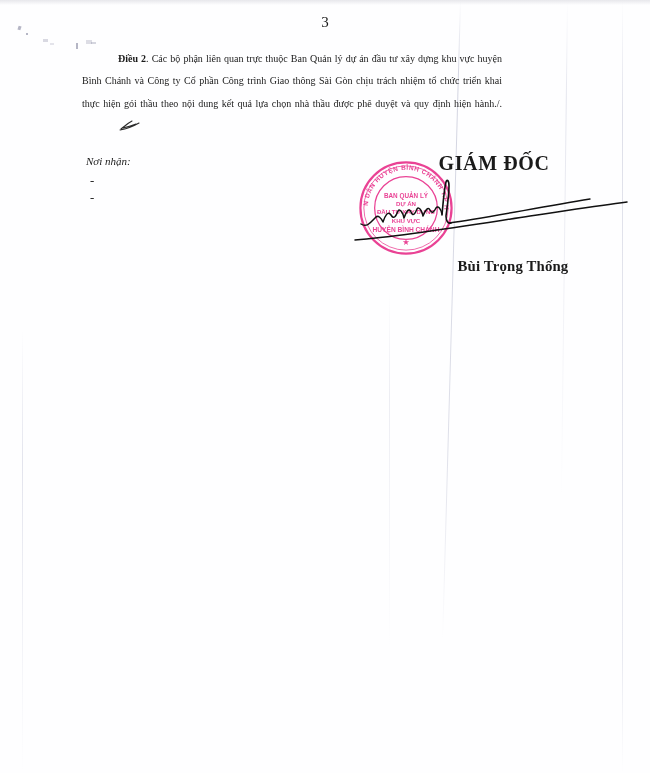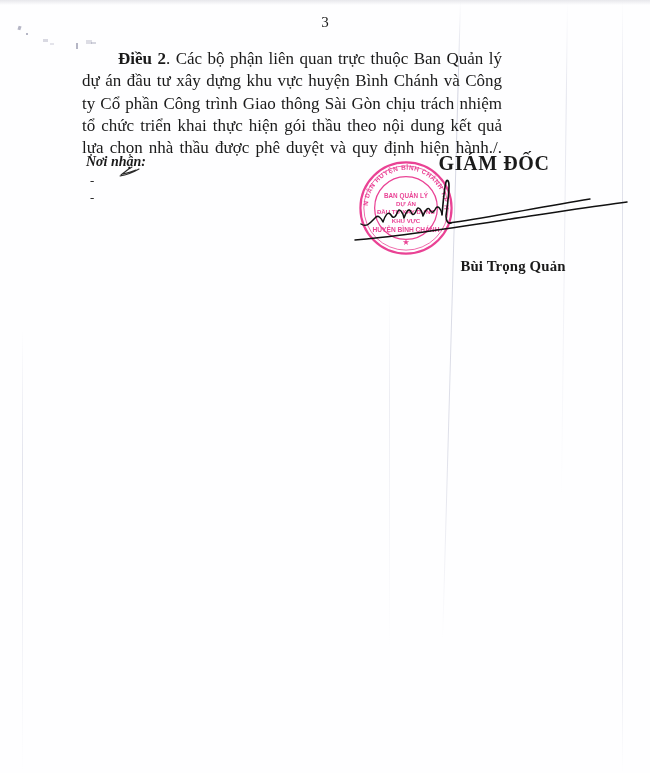--- a/index.html
+++ b/index.html
@@ -64,21 +64,21 @@
 
   
   .body-block {
     position: absolute;
     left: 82px;
     top: 48px;
     width: 420px;
   }
   .para {
     margin: 0;
-    font-size: 17px;
+    font-size: 10px;
     line-height: 22.3px;
     text-align: justify;
     text-indent: 36px;
     text-justify: inter-word;
     word-spacing: 0.4px;
   }
   .para b { font-weight: bold; }
   .ink-flourish {
     display: inline-block;
     vertical-align: -3px;
@@ -88,23 +88,23 @@
   
   .recipients {
     position: absolute;
     left: 86px;
     top: 153px;
     width: 160px;
     font-size: 12.8px;
     line-height: 17.5px;
   }
   .recipients-title {
-    font-weight: bold;
+    font-weight: normal;
     font-style: italic;
-    font-size: 14px;
+    font-size: 11px;
     margin-bottom: 2px;
   }
   .recipient-line {
     display: flex;
     padding-left: 4px;
   }
   .recipient-dash { width: 13px; flex: 0 0 13px; }
   .recipient-text { flex: 1 1 auto; }
 
   
@@ -195,21 +195,21 @@
     <div class="recipient-line">
       <span class="recipient-dash">-</span>
     </div>
     <div class="recipient-line">
       <span class="recipient-dash">-</span>
     </div>
   </div>
 
   <div class="sign-block">
     <div class="sign-title">GIÁM ĐỐC</div>
-    <div class="signer-name">Bùi Trọng Quản</div>
+    <div class="signer-name">Bùi Trọng Thống</div>
   </div>
 
   <div class="seal-wrap">
     <svg class="seal-svg" viewBox="0 0 200 200" aria-hidden="true">
       <defs>
         <path id="ringTop" d="M 100,100 m -80,0 a 80,80 0 1,1 160,0" fill="none"></path>
         <path id="ringPathOuter" d="M 22,100 a 78,78 0 1,1 156,0" fill="none"></path>
         <path id="ringPathRight" d="M 178,100 a 78,78 0 1,1 -156,0" fill="none"></path>
       </defs>
       <g stroke="#e8338c" fill="none">

